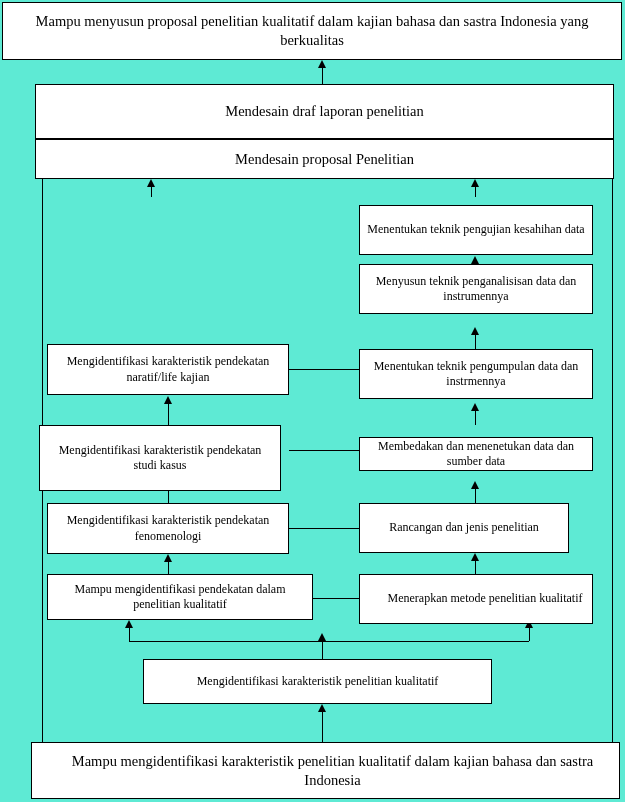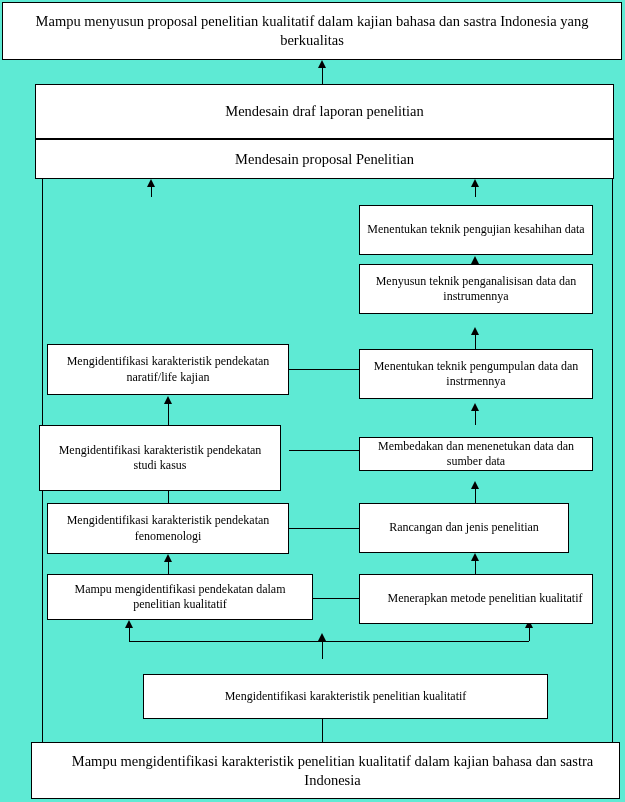--- a/index.html
+++ b/index.html
@@ -106,21 +106,21 @@
   </div>
 
   <div class="node t14" style="left:47px; top:503px; width:242px; height:51px;">
     <span>Mengidentifikasi karakteristik pendekatan fenomenologi</span>
   </div>
 
   <div class="node t14" style="left:47px; top:574px; width:266px; height:46px;">
     <span>Mampu mengidentifikasi pendekatan dalam penelitian kualitatif</span>
   </div>
 
-  <div class="node t14" style="left:143px; top:659px; width:405px; height:45px;margin-top:15px;">
+  <div class="node t14" style="left:143px; top:659px; width:349px; height:45px;">
     <span>Mengidentifikasi karakteristik penelitian kualitatif</span>
   </div>
 
   <div class="node t15" style="left:31px; top:742px; width:589px; height:57px;padding-left:20px;">
     <span>Mampu mengidentifikasi karakteristik penelitian kualitatif dalam kajian bahasa dan sastra Indonesia</span>
   </div>
 
   <div class="vline" style="left:322px; top:68px; height:16px;"></div>
   <div class="arrowhead" style="left:318px; top:60px;"></div>
 

